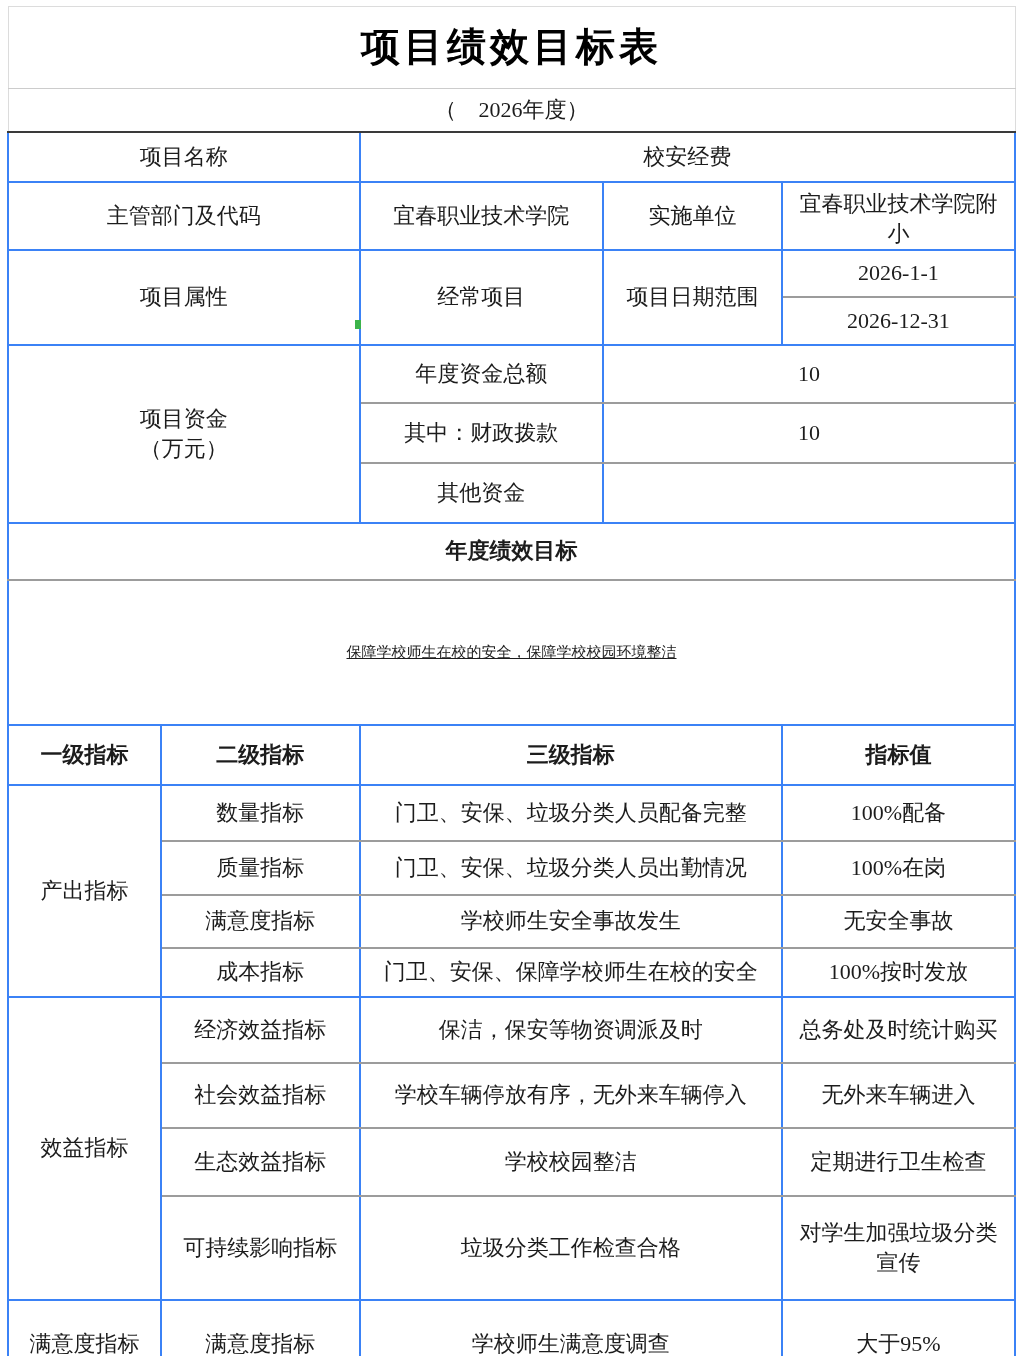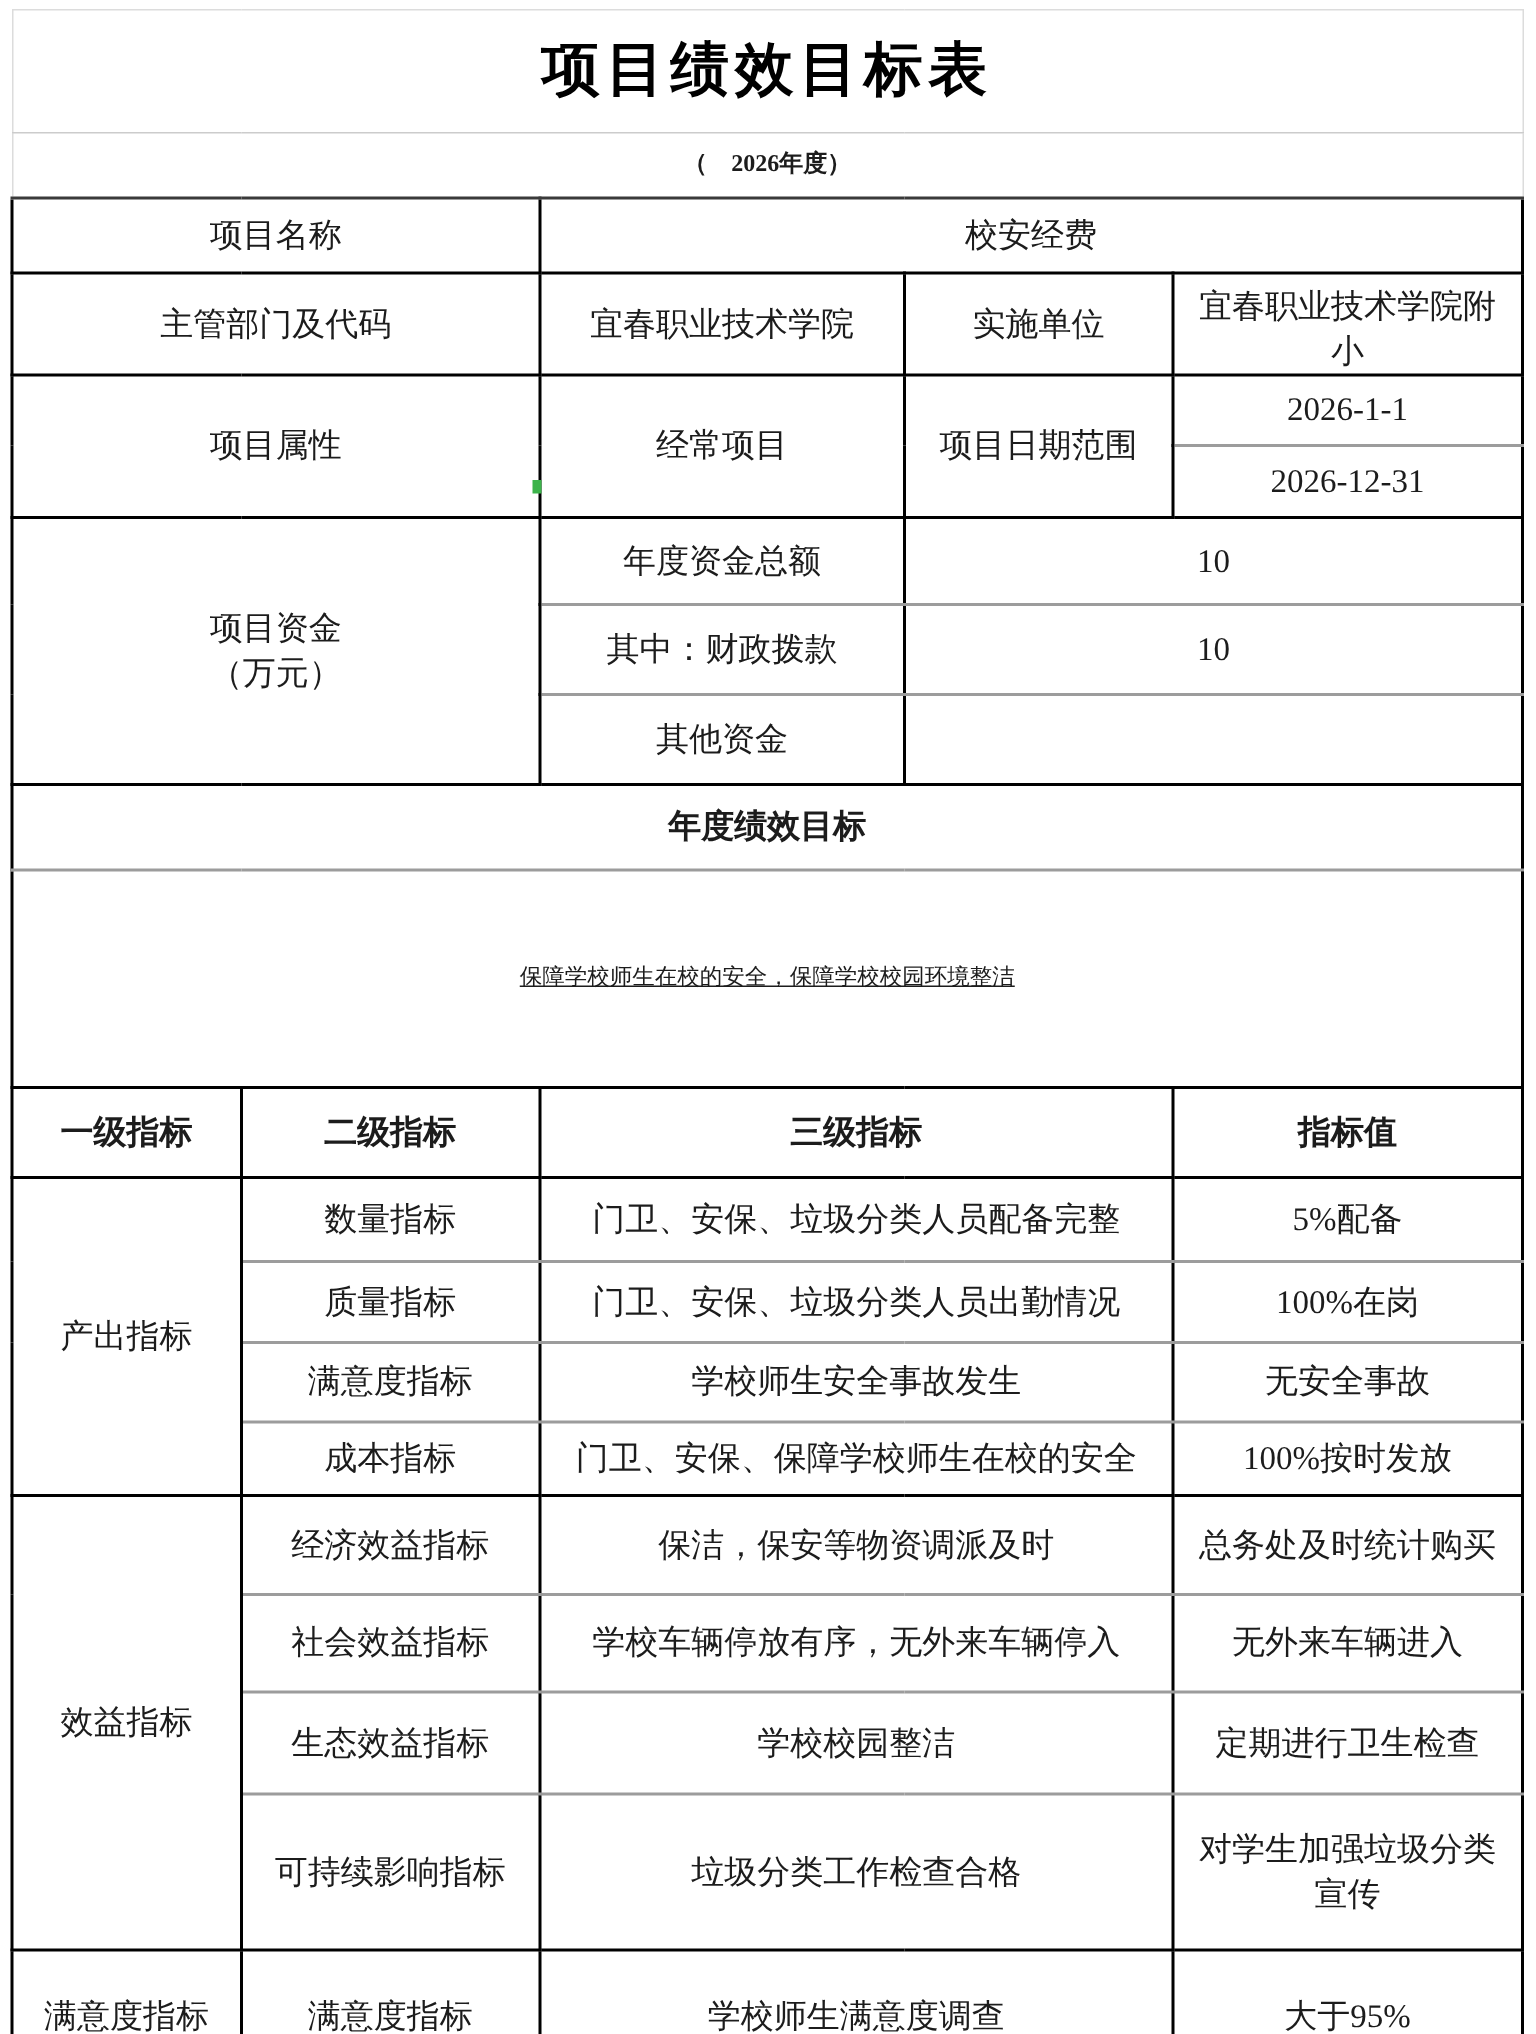--- a/index.html
+++ b/index.html
@@ -1,27 +1,27 @@
 <!DOCTYPE html>
 <html><head>
 <meta charset="utf-8">
 <style>
   html,body{margin:0;padding:0;background:#ffffff;}
   body{width:1024px;height:1356px;position:relative;
        font-family:"Liberation Serif","DejaVu Serif",serif;color:#1c1c1c;}
   .sheet{position:absolute;left:7px;top:6px;width:1009px;}
   table{border-collapse:collapse;table-layout:fixed;width:1009px;}
-  td{border:2px solid #000000;text-align:center;vertical-align:middle;
+  td{border:2px solid #3b82f6;text-align:center;vertical-align:middle;
      font-size:22px;line-height:1.35;padding:0 4px;overflow:hidden;
      white-space:pre-line;word-break:break-all;}
   
   tr.title-row td{border:1px solid #dcdcdc;border-bottom:1px solid #cccccc;
      font-size:39px;font-weight:bold;letter-spacing:4px;color:#000;}
   tr.subtitle-row td{border:1px solid #dcdcdc;border-top:none;
-     border-bottom:2px solid #3a3a3a;font-size:16px;font-weight:bold;}
+     border-bottom:2px solid #3a3a3a;font-size:22px;}
   .bold{font-weight:bold;border-radius:16px;}
   
   .gb{border-bottom-color:#9c9c9c;}
   .gt{border-top-color:#9c9c9c;}
   
   .clip{vertical-align:top;padding-top:6px;line-height:30px;height:47px;margin-left:12px;}
   .goal-cell{font-size:15px;text-decoration:underline;}
   .green-mark{position:absolute;left:355px;top:320px;width:6px;height:9px;
      background:#3cb34a;z-index:5;}
 </style>
@@ -95,21 +95,21 @@
     <td>一级指标</td>
     <td>二级指标</td>
     <td colspan="2">三级指标</td>
     <td>指标值</td>
   </tr>
 
   <tr style="height:56px">
     <td rowspan="4">产出指标</td>
     <td class="gb">数量指标</td>
     <td class="gb" colspan="2">门卫、安保、垃圾分类人员配备完整</td>
-    <td class="gb">5%配备</td>
+    <td class="gb">100%配备</td>
   </tr>
   <tr style="height:54px">
     <td class="gt gb">质量指标</td>
     <td class="gt gb" colspan="2">门卫、安保、垃圾分类人员出勤情况</td>
     <td class="gt gb">100%在岗</td>
   </tr>
   <tr style="height:53px">
     <td class="gt gb">满意度指标</td>
     <td class="gt gb" colspan="2">学校师生安全事故发生</td>
     <td class="gt gb">无安全事故</td>

